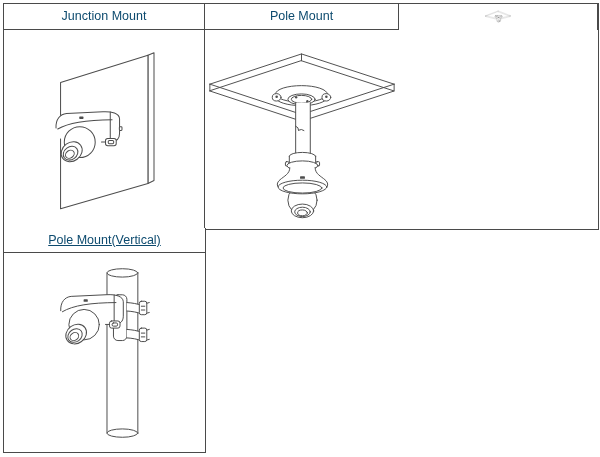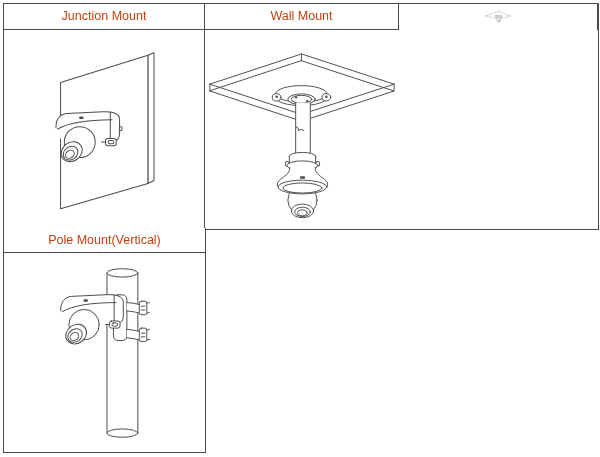--- a/index.html
+++ b/index.html
@@ -1,43 +1,43 @@
 <!DOCTYPE html>
 <html><head>
 <meta charset="utf-8">
 <style>
   html,body{margin:0;padding:0;background:#ffffff;}
   .stage{position:relative;width:600px;height:457px;background:#ffffff;overflow:hidden;
-         font-family:"Liberation Sans",sans-serif;color:#c2410c;}
+         font-family:"Liberation Sans",sans-serif;color:#0c4a6e;}
   .tbl{position:absolute;background:#ffffff;}
   .tbl-top{left:3px;top:3px;width:594px;height:225px;border:1px solid #4a4a4a;
            display:grid;grid-template-columns:201px 194px auto;grid-template-rows:26px auto;}
   .tbl-bottom{left:3px;top:228px;width:201px;height:224px;border:1px solid #4a4a4a;border-top:none;
-              display:grid;grid-template-columns:auto;grid-template-rows:25px auto;}
+              display:grid;grid-template-columns:auto;grid-template-rows:25px auto;text-decoration:underline;}
   .hd{border-bottom:1px solid #4a4a4a;display:flex;align-items:center;justify-content:center;
       font-size:12.5px;line-height:1;white-space:nowrap;}
   .rb{border-right:1px solid #4a4a4a;}
   .bd{position:relative;overflow:hidden;}
   .bd svg{display:block;width:100%;height:100%;}
   .ln{fill:none;stroke:#4d4d4d;stroke-width:1;stroke-linecap:round;stroke-linejoin:round;}
   .wf{fill:#ffffff;stroke:#4d4d4d;stroke-width:1;stroke-linecap:round;stroke-linejoin:round;}
   .ws{fill:#ffffff;stroke:none;}
   .dk{fill:#4d4d4d;stroke:none;}
 </style>
 </head>
 <body>
 
 <div class="stage">
 
   <div class="tbl tbl-top">
     <div class="hd rb">
       <span>Junction Mount</span>
     </div>
     <div class="hd rb">
-      <span>Wall Mount</span>
+      <span>Pole Mount</span>
     </div>
 
     <div class="bd rb">
       <svg viewBox="0 0 201 197">
         <g>
           <path class="wf" d="M 102,59 L 194,95 L 102,119 L 7,95 Z"></path>
           <path class="ln" d="M 7,88 L 102,52 L 194,88"></path>
           <path class="ln" d="M 7,88 L 102,112 M 194,88 L 102,112"></path>
           <path class="ln" d="M 102,52 L 102,59 M 7,88 L 7,95 M 194,88 L 194,95 M 102,112 L 102,119"></path>
         </g>

